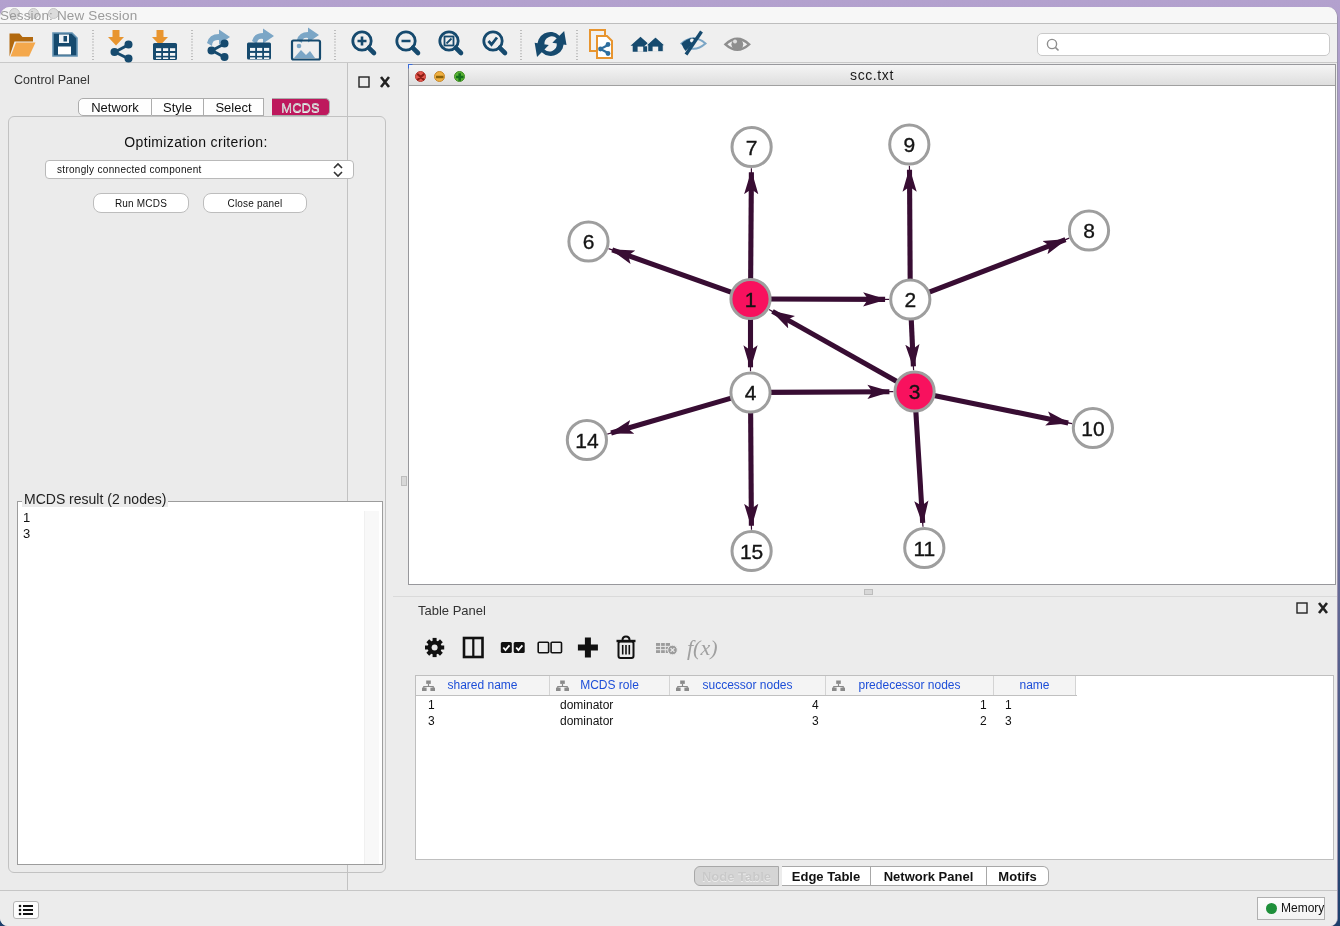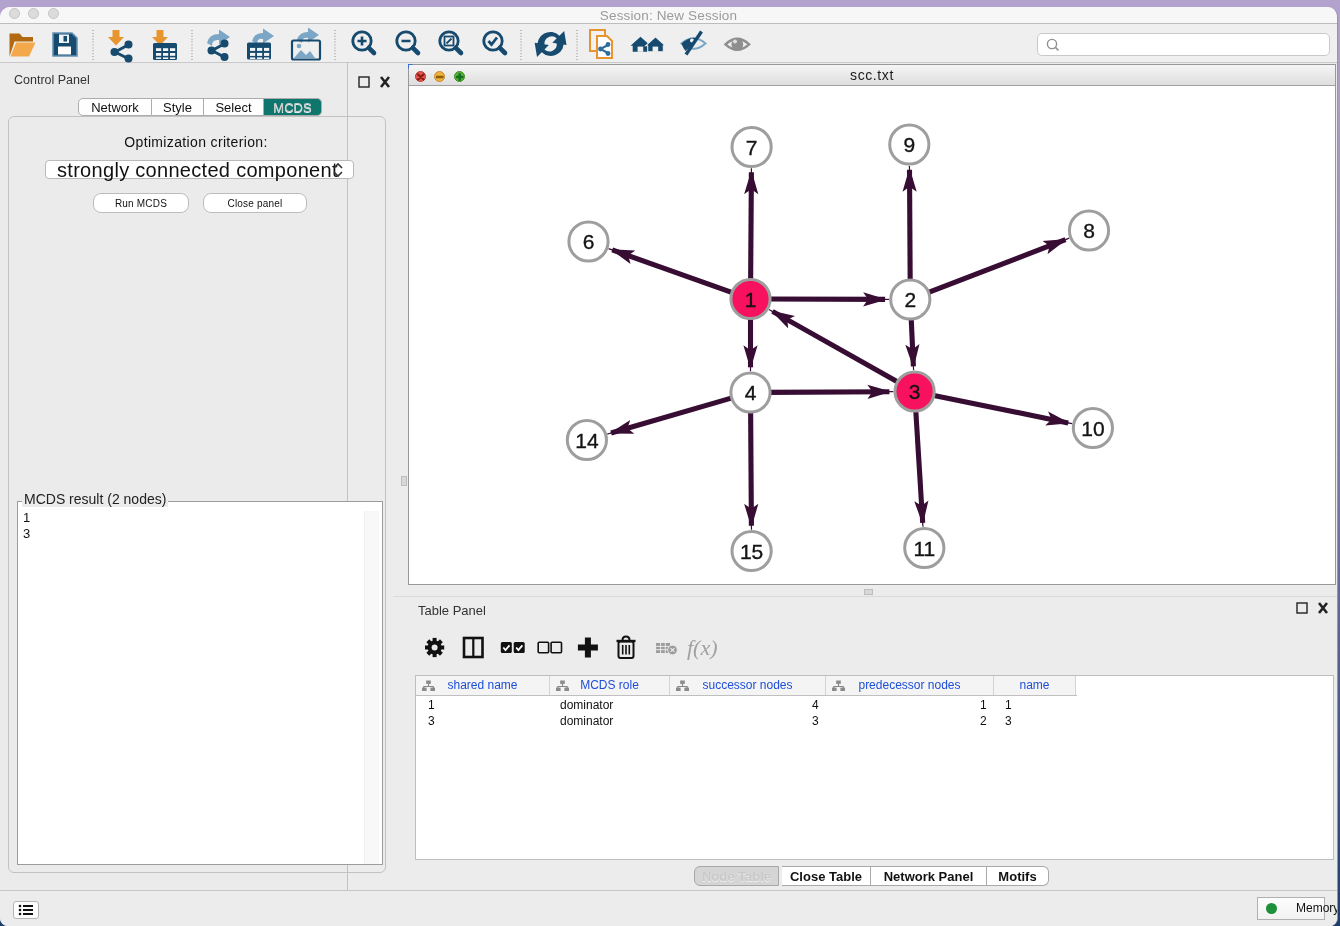--- a/index.html
+++ b/index.html
@@ -9,39 +9,39 @@
   .abs { position:absolute; }
   #win { position:absolute; left:0; top:7px; width:1338px; height:919px;
          background:#ececec; border-radius:10px 10px 8px 8px;
          border-right:1px solid #9a93ae; overflow:hidden; }
   
   #titlebar { position:absolute; left:0; top:0; width:100%; height:17px;
               background:#f7f7f7; border-bottom:1px solid #bdbdbd; }
   .tl { position:absolute; top:1px; width:11px; height:11px; border-radius:50%;
         background:#dcdcdc; border:1px solid #c3c3c3; }
   #apptitle { position:absolute; top:0; left:0; width:100%; height:17px;
-              text-align:center; font-size:13.5px; letter-spacing:0.15px; line-height:17px; color:#9b9b9b; }
+              font-size:13.5px; letter-spacing:0.15px; line-height:17px; color:#9b9b9b; }
   
   #toolbar { position:absolute; left:0; top:17px; width:100%; height:39px;
              background:#efefef; border-bottom:1px solid #c9c9c9; }
   #searchbox { position:absolute; left:1037px; top:9px; width:293px; height:23px;
                background:#fff; border:1px solid #c9c9c9; border-radius:5px; }
   
   #cp { position:absolute; left:0; top:56px; width:348px; height:827px;
         background:#ebebeb; border-right:1px solid #c2c2c2; }
   #cphead { position:absolute; left:14px; top:10px; font-size:12.5px; color:#333; }
   .tab { position:absolute; top:35px; height:18px; border:1px solid #acacac;
          background:#fefefe; font-size:13px; text-align:center; line-height:17px; color:#111; }
   #cpbox { position:absolute; left:8px; top:53px; width:378px; height:757px;
            border:1px solid #c2c2c2; border-radius:6px; }
   #optlabel { position:absolute; left:0; top:71px; width:392px; text-align:center;
               font-size:14px; letter-spacing:0.35px; color:#111; }
   #combo { position:absolute; left:45px; top:97px; width:309px; height:19px;
            background:#fff; border:1px solid #b9b9b9; border-radius:4px;
-           font-size:20px; letter-spacing:0.3px; line-height:18px; padding-left:11px; color:#111; }
+           font-size:10px; letter-spacing:0.3px; line-height:18px; padding-left:11px; color:#111; }
   .btn { position:absolute; top:130px; height:20px; background:#fff;
          border:1px solid #bdbdbd; border-radius:8px; font-size:10px; letter-spacing:0.2px;
          text-align:center; line-height:19px; color:#111; }
   #fieldset { position:absolute; left:17px; top:438px; width:366px; height:364px;
               border:1px solid #9c9c9c; background:#fff; }
   #legend { position:absolute; left:22px; top:428px; background:#ebebeb;
             padding:0 2px; font-size:14px; color:#222; }
   #mcdsvals { position:absolute; left:23px; top:447px; font-size:13px; color:#111; line-height:15.5px; }
   #scrolltrack { position:absolute; left:364px; top:448px; width:15px; height:353px;
                  background:#f8f8f8; border-left:1px solid #f0f0f0; }
@@ -67,21 +67,21 @@
   .btab { position:absolute; top:269px; height:20px; border:1px solid #a8a8a8;
           background:#fff; font-size:13px; font-weight:700; text-align:center;
           line-height:19px; color:#111; }
   
   #status { position:absolute; left:0; top:883px; width:1338px; height:36px;
             border-top:1px solid #c6c6c6; background:#ececec; }
   #listbtn { position:absolute; left:13px; top:10px; width:26px; height:18px;
              background:#fdfdfd; border:1px solid #b5b5b5; border-radius:3px; }
   #membtn { position:absolute; left:1257px; top:6px; width:68px; height:23px;
             background:linear-gradient(#fdfdfd,#f2f2f2); border:1px solid #b0b0b0;
-            font-size:12px; color:#111; line-height:21px; text-align:left; padding-left:38px; }
+            font-size:12px; color:#111; line-height:21px; text-align:left; padding-left:23px; }
   #memdot { position:absolute; left:8px; top:5px; width:11px; height:11px;
             border-radius:50%; background:#1e8f3a; }
 </style>
 </head>
 <body>
 <div id="win">
   <div id="titlebar">
     <div class="tl" style="left:9px;"></div>
     <div class="tl" style="left:28px;"></div>
     <div class="tl" style="left:48px;"></div>
@@ -195,21 +195,21 @@
 
   <div id="cp">
     <div id="cphead">Control Panel</div>
     <svg width="40" height="14" style="position:absolute;left:357px;top:12px;">
       <rect x="2" y="2" width="10" height="10" fill="none" stroke="#222" stroke-width="1.4"></rect>
       <path d="M24,2 L32,12 M32,2 L24,12" stroke="#222" stroke-width="2.6"></path>
     </svg>
     <div class="tab" style="left:78px; width:74px; border-radius:5px 0 0 5px;">Network</div>
     <div class="tab" style="left:152px; width:52px; border-left:none;">Style</div>
     <div class="tab" style="left:204px; width:60px; border-left:none;">Select</div>
-    <div class="tab" style="left:264px; width:58px; border-left:none; border-radius:0 5px 5px 0; background:#0f766e; color:#cccccc; text-shadow:0 1px 0 #eeeeee;">MCDS</div>
+    <div class="tab" style="left:272px; width:58px; border-left:none; border-radius:0 5px 5px 0; background:#be185d; color:#cccccc; text-shadow:0 1px 0 #eeeeee;">MCDS</div>
     <div id="cpbox"></div>
     <div id="optlabel">Optimization criterion:</div>
     <div id="combo">strongly connected component
       <svg width="14" height="16" style="position:absolute;right:8px;top:1px;">
         <path d="M3,6 L7,2 L11,6" fill="none" stroke="#333" stroke-width="1.6"></path>
         <path d="M3,10 L7,14 L11,10" fill="none" stroke="#333" stroke-width="1.6"></path>
       </svg>
     </div>
     <div class="btn" style="left:93px; width:96px;">Run MCDS</div>
     <div class="btn" style="left:203px; width:104px;">Close panel</div>
@@ -371,21 +371,21 @@
       <div class="td" style="left:396px; top:22px;">4</div>
       <div class="td" style="left:564px; top:22px;">1</div>
       <div class="td" style="left:589px; top:22px;">1</div>
       <div class="td" style="left:12px; top:38px;">3</div>
       <div class="td" style="left:144px; top:38px;">dominator</div>
       <div class="td" style="left:396px; top:38px;">3</div>
       <div class="td" style="left:564px; top:38px;">2</div>
       <div class="td" style="left:589px; top:38px;">3</div>
     </div>
     <div class="btab" style="left:301px; width:85px; border-radius:6px 0 0 6px; background:#d5d5d5; color:#c9c9c9; text-shadow:0 1px 0 #eee;">Node Table</div>
-    <div class="btab" style="left:389px; width:89px; border-left:none;">Close Table</div>
+    <div class="btab" style="left:389px; width:89px; border-left:none;">Edge Table</div>
     <div class="btab" style="left:478px; width:116px; border-left:none;">Network Panel</div>
     <div class="btab" style="left:594px; width:62px; border-left:none; border-radius:0 6px 6px 0;">Motifs</div>
   </div>
 
   <div id="status">
     <div id="listbtn">
       <svg width="24" height="16">
         <circle cx="6" cy="4" r="1.3" fill="#111"></circle>
           <rect x="9" y="3" width="10" height="2" fill="#111"></rect>
         <circle cx="6" cy="8" r="1.3" fill="#111"></circle>

